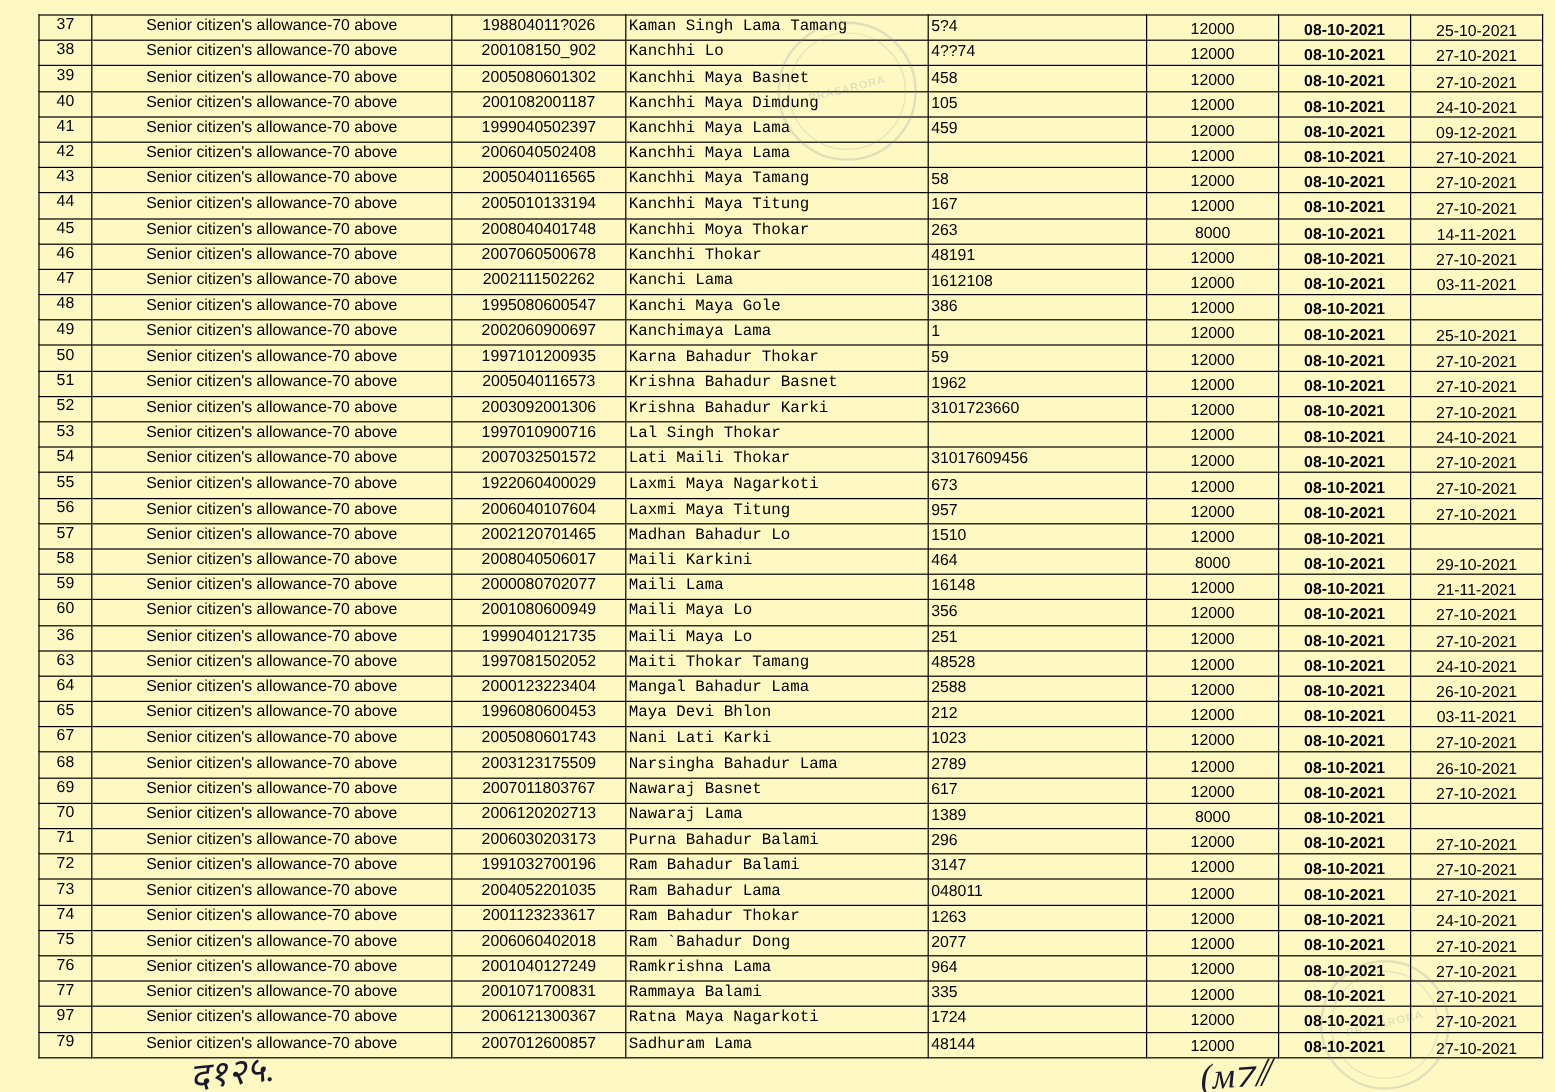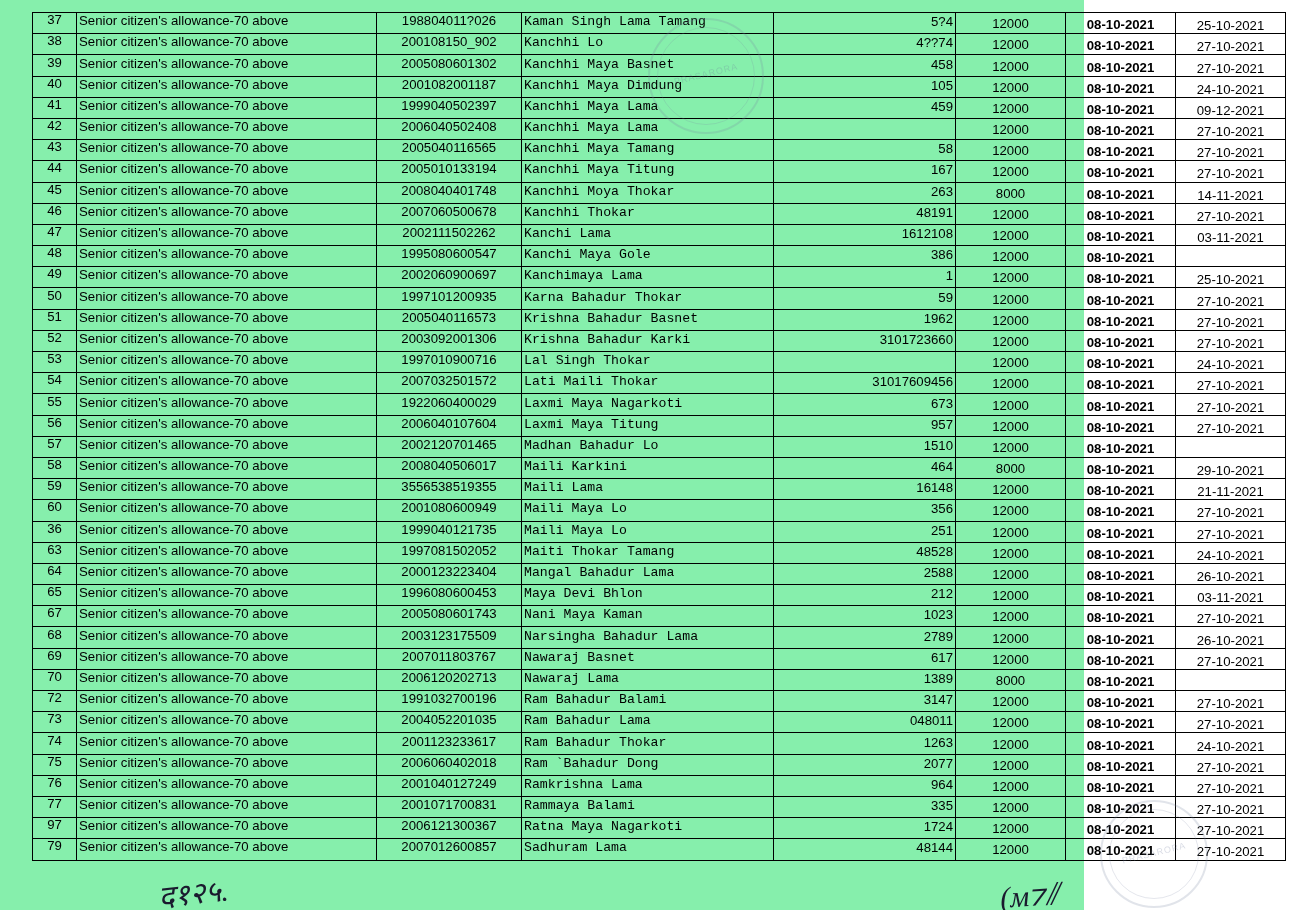--- a/index.html
+++ b/index.html
@@ -11,23 +11,23 @@
     width: 1296px;
     height: 910px;
     font-family: "Liberation Sans", sans-serif;
     color: #000000;
     position: relative;
     overflow: hidden;
   }
   .page {
     position: absolute;
     left: 0; top: 0;
-    width: 1084px;
+    width: 1296px;
     height: 910px;
-    background: #86efac;
+    background: #fef9c3;
   }
   .table-wrap {
     position: absolute;
     left: 32px;
     top: 12px;
     width: 1218px;
   }
   table.ledger {
     border-collapse: collapse;
     width: 1218px;
@@ -46,24 +46,24 @@
   col.c-sn    { width: 44px; }
   col.c-prog  { width: 300px; }
   col.c-id    { width: 145px; }
   col.c-name  { width: 252px; }
   col.c-acct  { width: 182px; }
   col.c-amt   { width: 110px; }
   col.c-date1 { width: 110px; }
   col.c-date2 { width: 110px; }
 
   td.sn    { text-align: center; font-size: 12.6px; }
-  td.prog  { }
+  td.prog  { text-align: center; }
   td.id    { text-align: center; }
   td.name  { text-align: left; padding-left: 5px; }
-  td.acct  { text-align: right; }
+  td.acct  { text-align: left; }
   td.amt   { text-align: center; }
   td.date1 { text-align: center; font-weight: bold; }
   td.date2 { text-align: center; }
 
   
   td.sn { position: relative; top: -3px; }
   td.prog, td.id { position: relative; top: -2px; }
   td.name { position: relative; top: -1px; font-family: Liberation Mono, monospace; }
   td.acct { position: relative; top: -1px; }
   td.amt { position: relative; top: 1px; }
@@ -357,21 +357,21 @@
             <td class="id">2008040506017</td>
             <td class="name">Maili Karkini</td>
             <td class="acct">464</td>
             <td class="amt">8000</td>
             <td class="date1">08-10-2021</td>
             <td class="date2">29-10-2021</td>
           </tr>
           <tr>
             <td class="sn">59</td>
             <td class="prog">Senior citizen's allowance-70 above</td>
-            <td class="id">3556538519355</td>
+            <td class="id">2000080702077</td>
             <td class="name">Maili Lama</td>
             <td class="acct">16148</td>
             <td class="amt">12000</td>
             <td class="date1">08-10-2021</td>
             <td class="date2">21-11-2021</td>
           </tr>
           <tr>
             <td class="sn">60</td>
             <td class="prog">Senior citizen's allowance-70 above</td>
             <td class="id">2001080600949</td>
@@ -418,21 +418,21 @@
             <td class="name">Maya Devi Bhlon</td>
             <td class="acct">212</td>
             <td class="amt">12000</td>
             <td class="date1">08-10-2021</td>
             <td class="date2">03-11-2021</td>
           </tr>
           <tr>
             <td class="sn">67</td>
             <td class="prog">Senior citizen's allowance-70 above</td>
             <td class="id">2005080601743</td>
-            <td class="name">Nani Maya Kaman</td>
+            <td class="name">Nani Lati Karki</td>
             <td class="acct">1023</td>
             <td class="amt">12000</td>
             <td class="date1">08-10-2021</td>
             <td class="date2">27-10-2021</td>
           </tr>
           <tr>
             <td class="sn">68</td>
             <td class="prog">Senior citizen's allowance-70 above</td>
             <td class="id">2003123175509</td>
             <td class="name">Narsingha Bahadur Lama</td>
@@ -455,20 +455,30 @@
             <td class="sn">70</td>
             <td class="prog">Senior citizen's allowance-70 above</td>
             <td class="id">2006120202713</td>
             <td class="name">Nawaraj Lama</td>
             <td class="acct">1389</td>
             <td class="amt">8000</td>
             <td class="date1">08-10-2021</td>
             <td class="date2"></td>
           </tr>
           <tr>
+            <td class="sn">71</td>
+            <td class="prog">Senior citizen's allowance-70 above</td>
+            <td class="id">2006030203173</td>
+            <td class="name">Purna Bahadur Balami</td>
+            <td class="acct">296</td>
+            <td class="amt">12000</td>
+            <td class="date1">08-10-2021</td>
+            <td class="date2">27-10-2021</td>
+          </tr>
+          <tr>
             <td class="sn">72</td>
             <td class="prog">Senior citizen's allowance-70 above</td>
             <td class="id">1991032700196</td>
             <td class="name">Ram Bahadur Balami</td>
             <td class="acct">3147</td>
             <td class="amt">12000</td>
             <td class="date1">08-10-2021</td>
             <td class="date2">27-10-2021</td>
           </tr>
           <tr>

